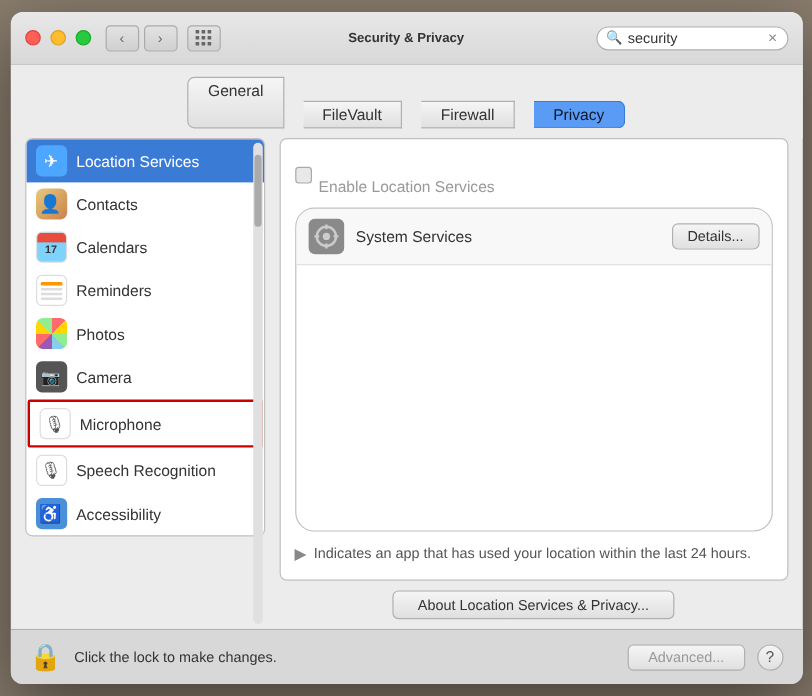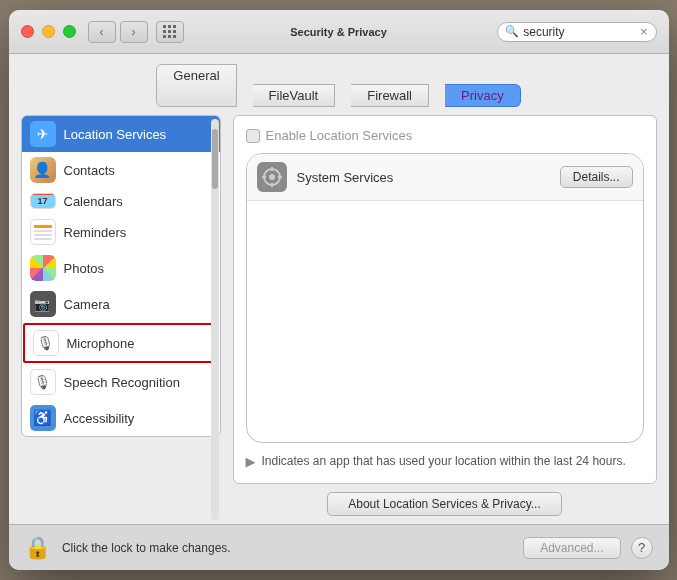--- a/index.html
+++ b/index.html
@@ -140,21 +140,21 @@
       border: 1px solid #b0b0b0;
       cursor: pointer;
       background: linear-gradient(to bottom, #f5f5f5, #e0e0e0);
       margin: 0;
     }
     .tab:first-child { border-radius: 6px 0 0 6px; }
     .tab:last-child { border-radius: 0 6px 6px 0; }
     .tab + .tab { border-left: none; margin-top: 20px; }
     .tab.active {
       background: #5a9cf5;
-      color: #701a75;
+      color: #0f172a;
       border-color: #3a7cd5;
     }
     .content {
       display: flex;
       flex: 1;
       padding: 0 12px 0 12px;
       gap: 12px;
       overflow: hidden;
     }
     .sidebar {
@@ -225,20 +225,21 @@
       background: #e8e8e8;
       border-radius: 3px;
       display: flex;
       align-items: center;
       justify-content: center;
       flex-shrink: 0;
     }
     .enable-label {
       font-size: 13px;
       color: #999;
+      margin-top: 20px;
     }
     .sub-text {
       font-size: 12px;
       color: #555;
       line-height: 1.4;
     }
     .services-list {
       border: 1px solid #c0c0c0;
       border-radius: 16px;
       overflow: hidden;
@@ -340,21 +341,21 @@
       display: flex;
       align-items: center;
       justify-content: center;
       font-size: 13px;
       color: #555;
       cursor: pointer;
     }
     
     .cal-icon {
       width: 26px;
-      height: 16px;
+      height: 26px;
       border-radius: 5px;
       background: #7dd3fc;
       border: 1px solid #ddd;
       display: flex;
       flex-direction: column;
       overflow: hidden;
     }
     .cal-top {
       background: #e74c3c;
       height: 8px;

